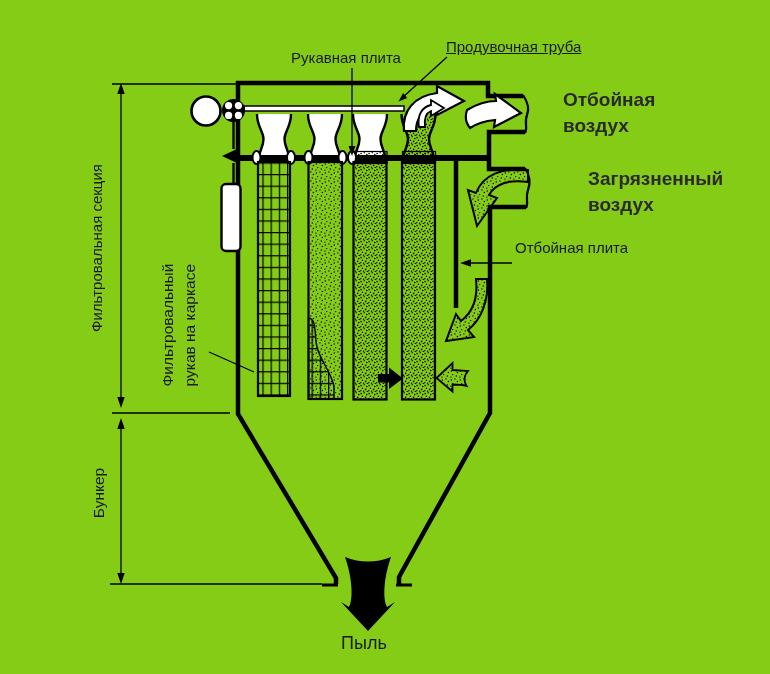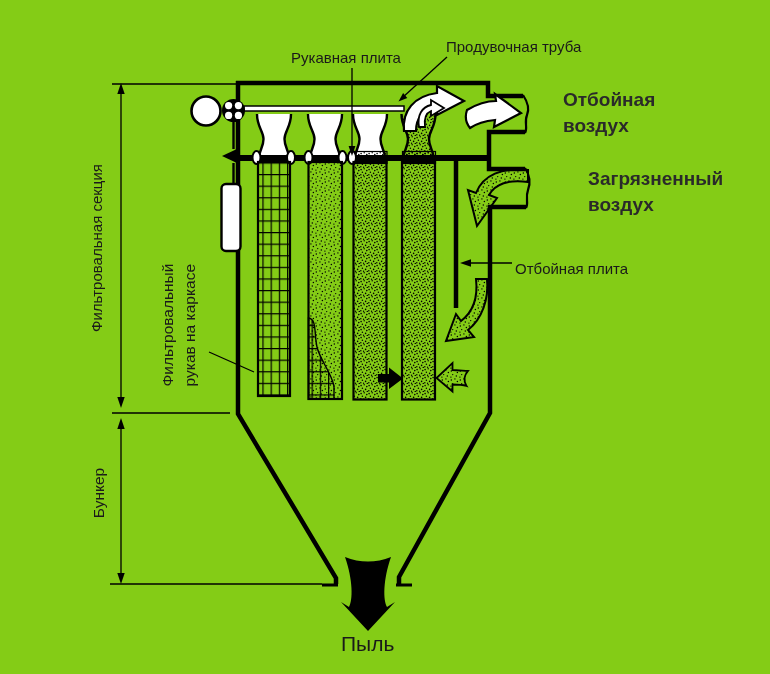--- a/index.html
+++ b/index.html
@@ -6,21 +6,21 @@
   #stage{
     position:relative;width:770px;height:674px;background:#84cc16;
     font-family:"Liberation Sans","DejaVu Sans",sans-serif;color:#1a1a1a;overflow:hidden;
   }
   #diagram-svg{position:absolute;left:0;top:0;width:770px;height:674px;}
   .lbl{position:absolute;font-size:15px;line-height:19px;color:#1a1a1a;white-space:nowrap;}
   .lbl-center{text-align:center;white-space:normal;}
   .lbl-big{font-size:19px;line-height:26px;font-weight:600;color:#2a2a2a;}
   .v-label{position:absolute;transform:translate(-50%,-50%) rotate(-90deg);white-space:nowrap;}
   .v-2line{line-height:22px;font-size:15.5px;text-align:left;}
-  .dust-lbl{font-size:21px;}
+  .dust-lbl{font-size:18px;}
 </style>
 </head>
 <body>
 
 <div id="stage">
 
   <svg id="diagram-svg" viewBox="0 0 770 674" xmlns="http://www.w3.org/2000/svg">
     <defs>
       <pattern id="stipLight" width="9" height="9" patternUnits="userSpaceOnUse">
         <circle cx="1.3" cy="2.1" r="0.75" fill="#000"></circle>
@@ -136,33 +136,33 @@
     </g>
     <g fill="#000" stroke="none">
       <polygon points="352,156 348.6,146 355.4,146"></polygon>
       <polygon points="398.5,101.5 407.3,97.9 403.1,93.1"></polygon>
       <polygon points="460,263 471,259.3 471,266.7"></polygon>
     </g>
   </svg>
 
   <div class="lbl lbl-center" style="left:287px;top:48px;width:118px;">Рукавная плита</div>
 
-  <div class="lbl" style="left:446px;top:37px;">Продувочная труба</div>
+  <div class="lbl" style="left:446px;top:37px;text-decoration:underline;">Продувочная труба</div>
 
   <div class="lbl lbl-big" style="left:563px;top:87px;">
     <div>Отбойная</div>
     <div>воздух</div>
   </div>
 
   <div class="lbl lbl-big" style="left:552px;top:166px;margin-left:36px;">
     <div>Загрязненный</div>
     <div>воздух</div>
   </div>
 
-  <div class="lbl" style="left:515px;top:259px;">Отбойная плита</div>
+  <div class="lbl" style="left:515px;top:238px;">Отбойная плита</div>
 
   <div class="v-label" style="left:96px;top:248px;font-size:15px;">Фильтровальная секция</div>
 
   <div class="v-label v-2line" style="left:179px;top:325px;">
     <div>Фильтровальный</div>
     <div>рукав на каркасе</div>
   </div>
 
   <div class="v-label" style="left:99px;top:493px;font-size:15.5px;">Бункер</div>
 

